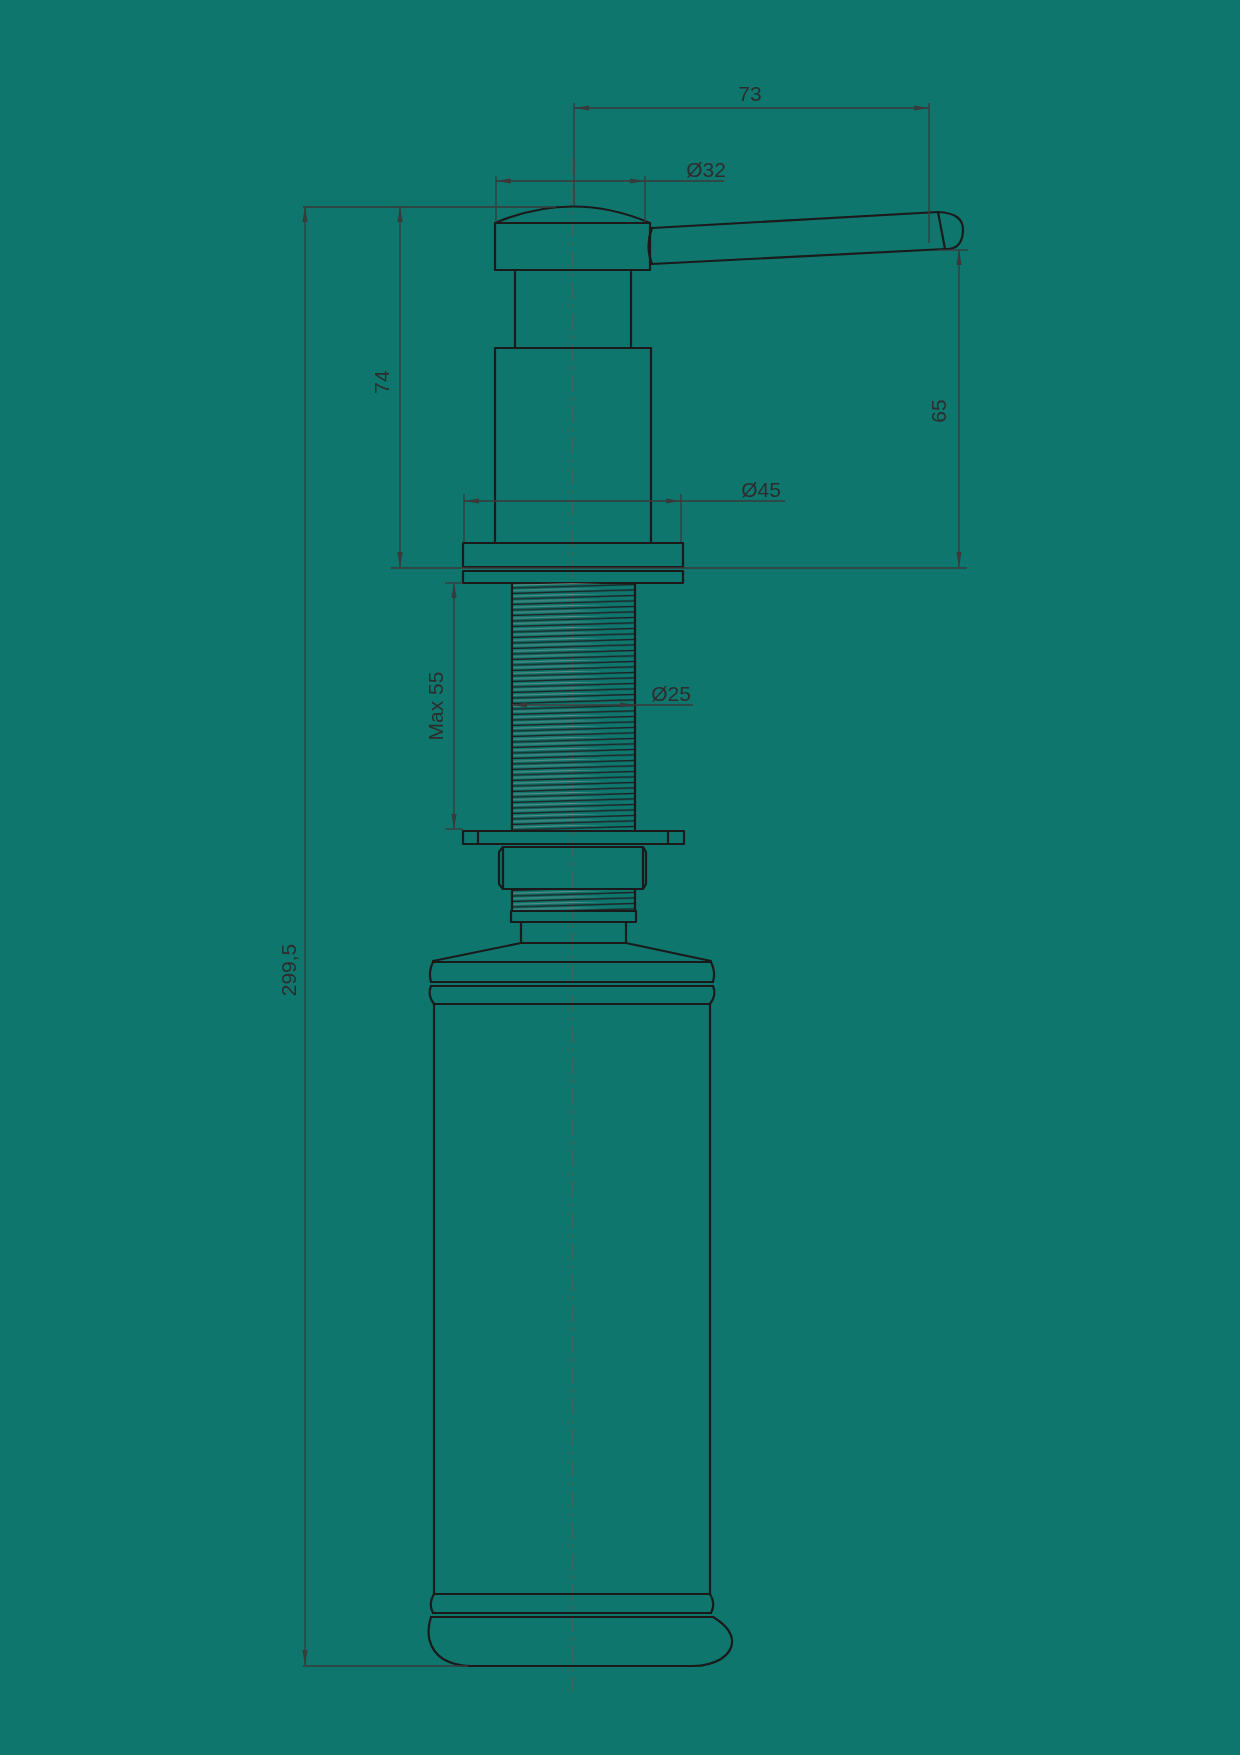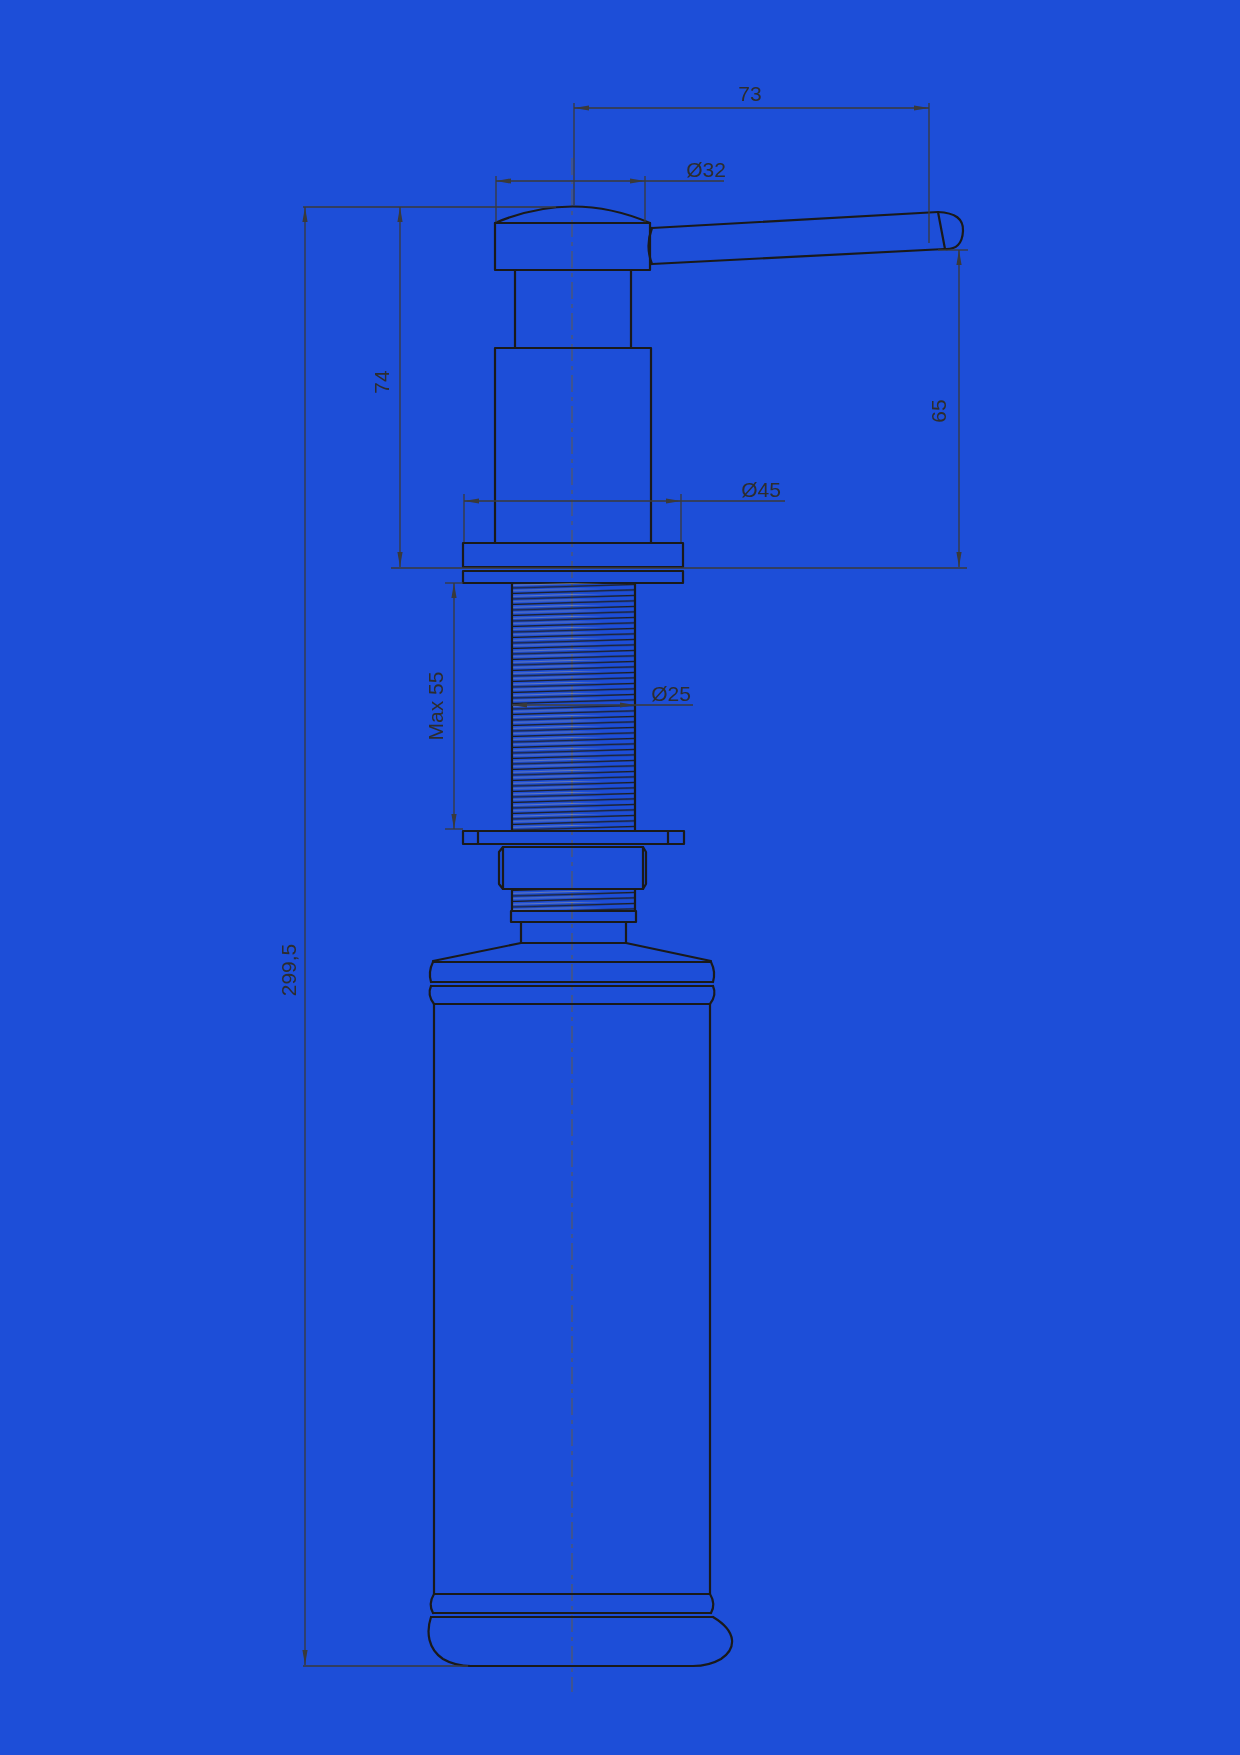--- a/index.html
+++ b/index.html
@@ -7,21 +7,21 @@
     padding: 0;
     background: #ffffff;
     width: 1240px;
     height: 1755px;
     font-family: "Liberation Sans", sans-serif;
   }
   .sheet {
     position: relative;
     width: 1240px;
     height: 1755px;
-    background: #1d4ed8;
+    background: #0f766e;
     overflow: hidden;
   }
   svg { display: block; }
   .part-line {
     stroke: #1a1a1a;
     stroke-width: 2.2;
     fill: none;
     stroke-linecap: round;
     stroke-linejoin: round;
   }

